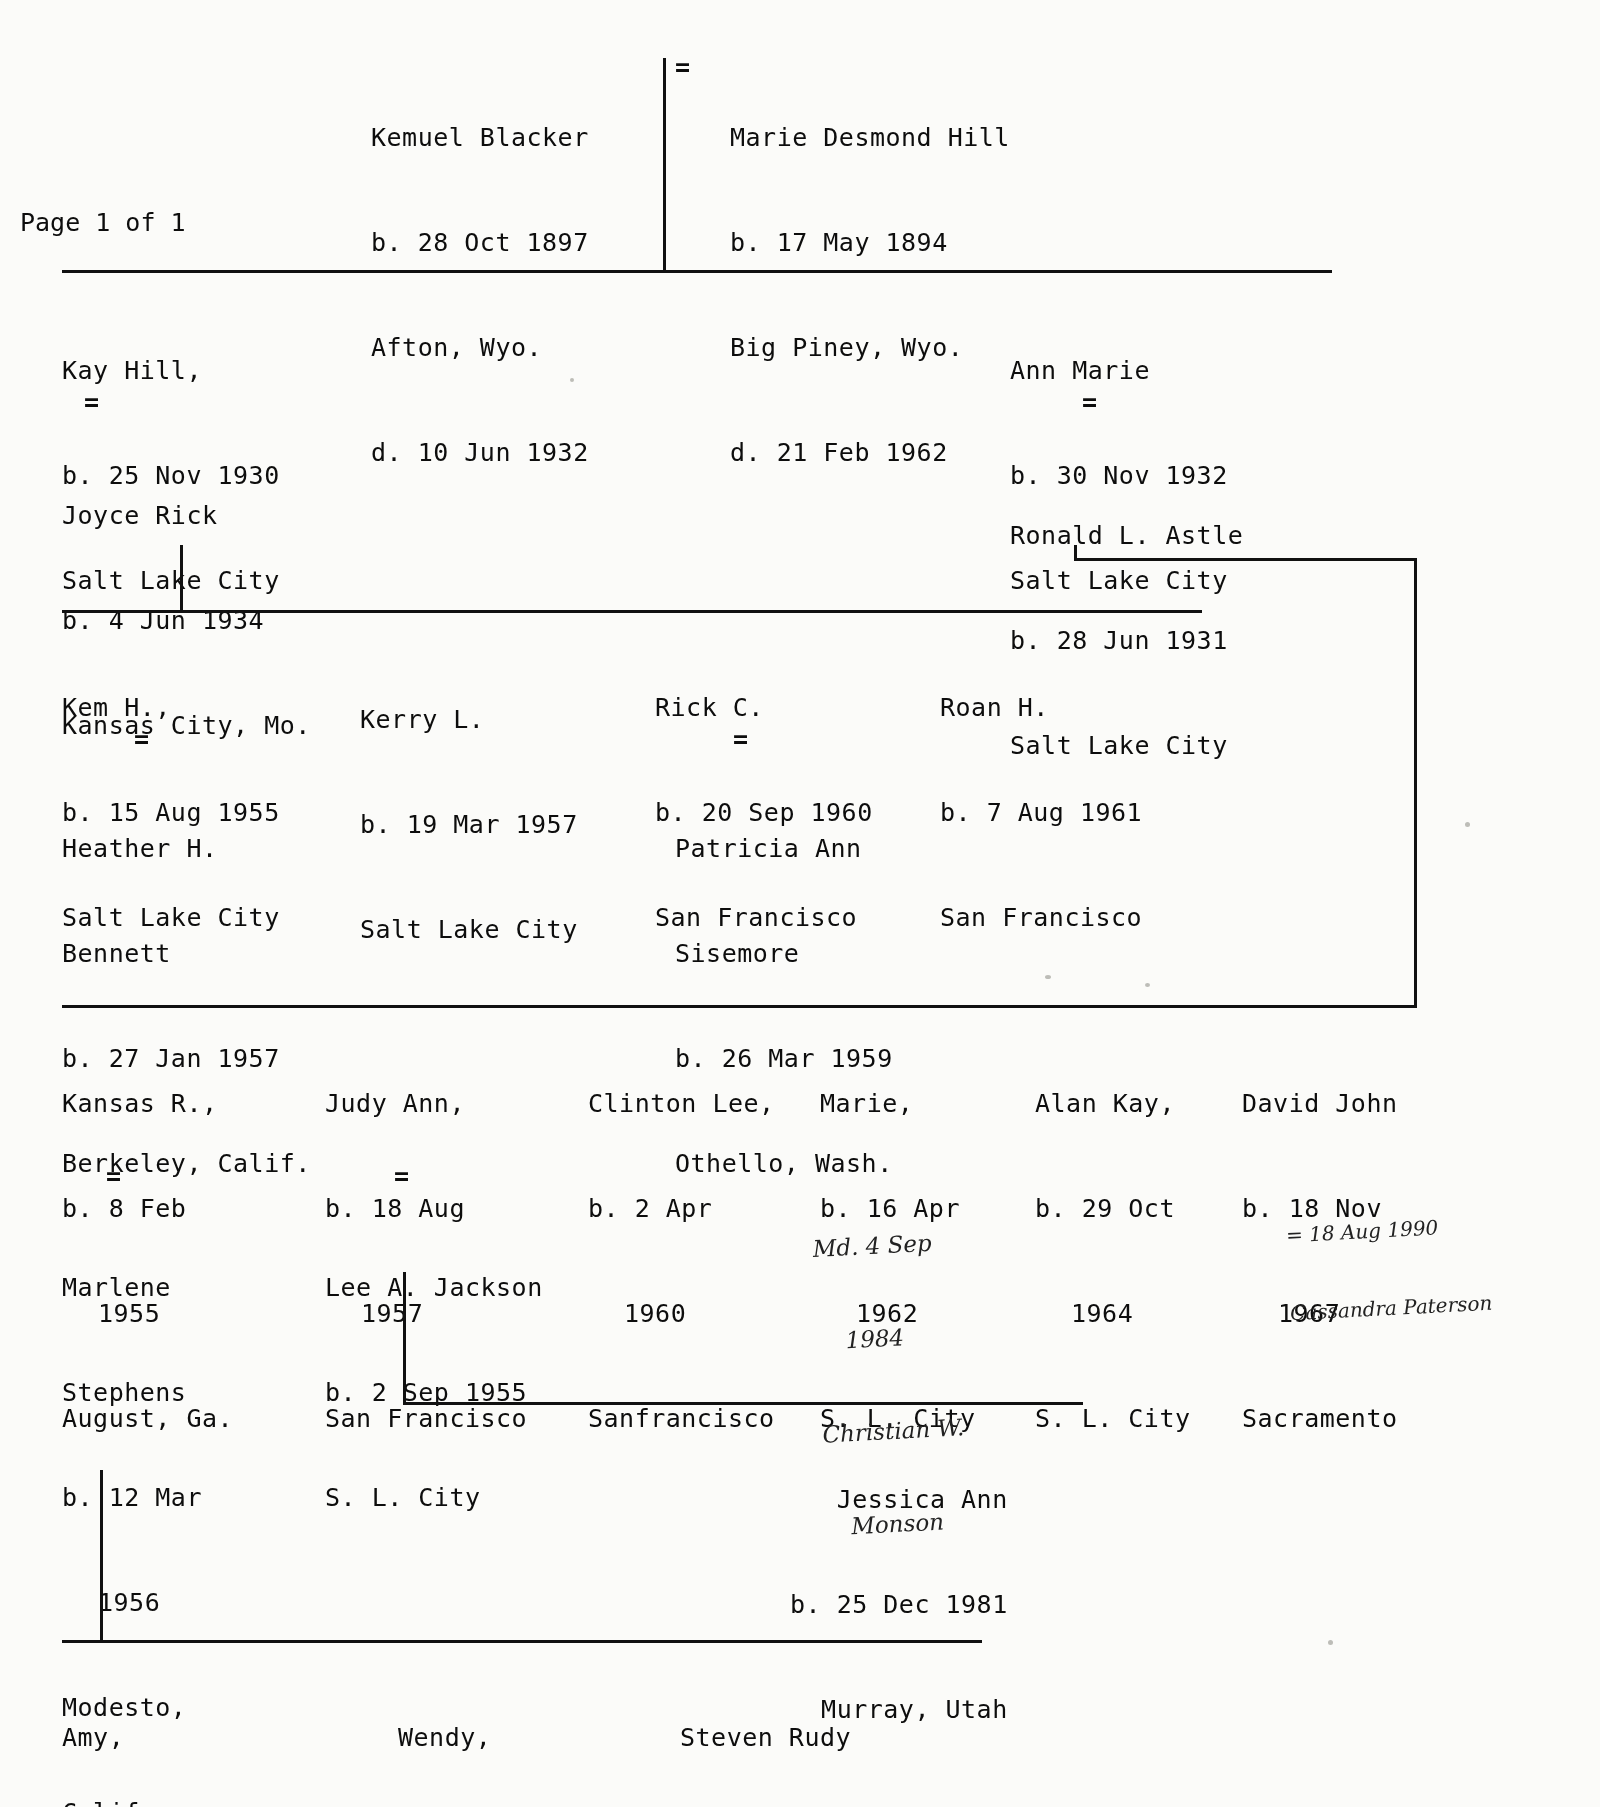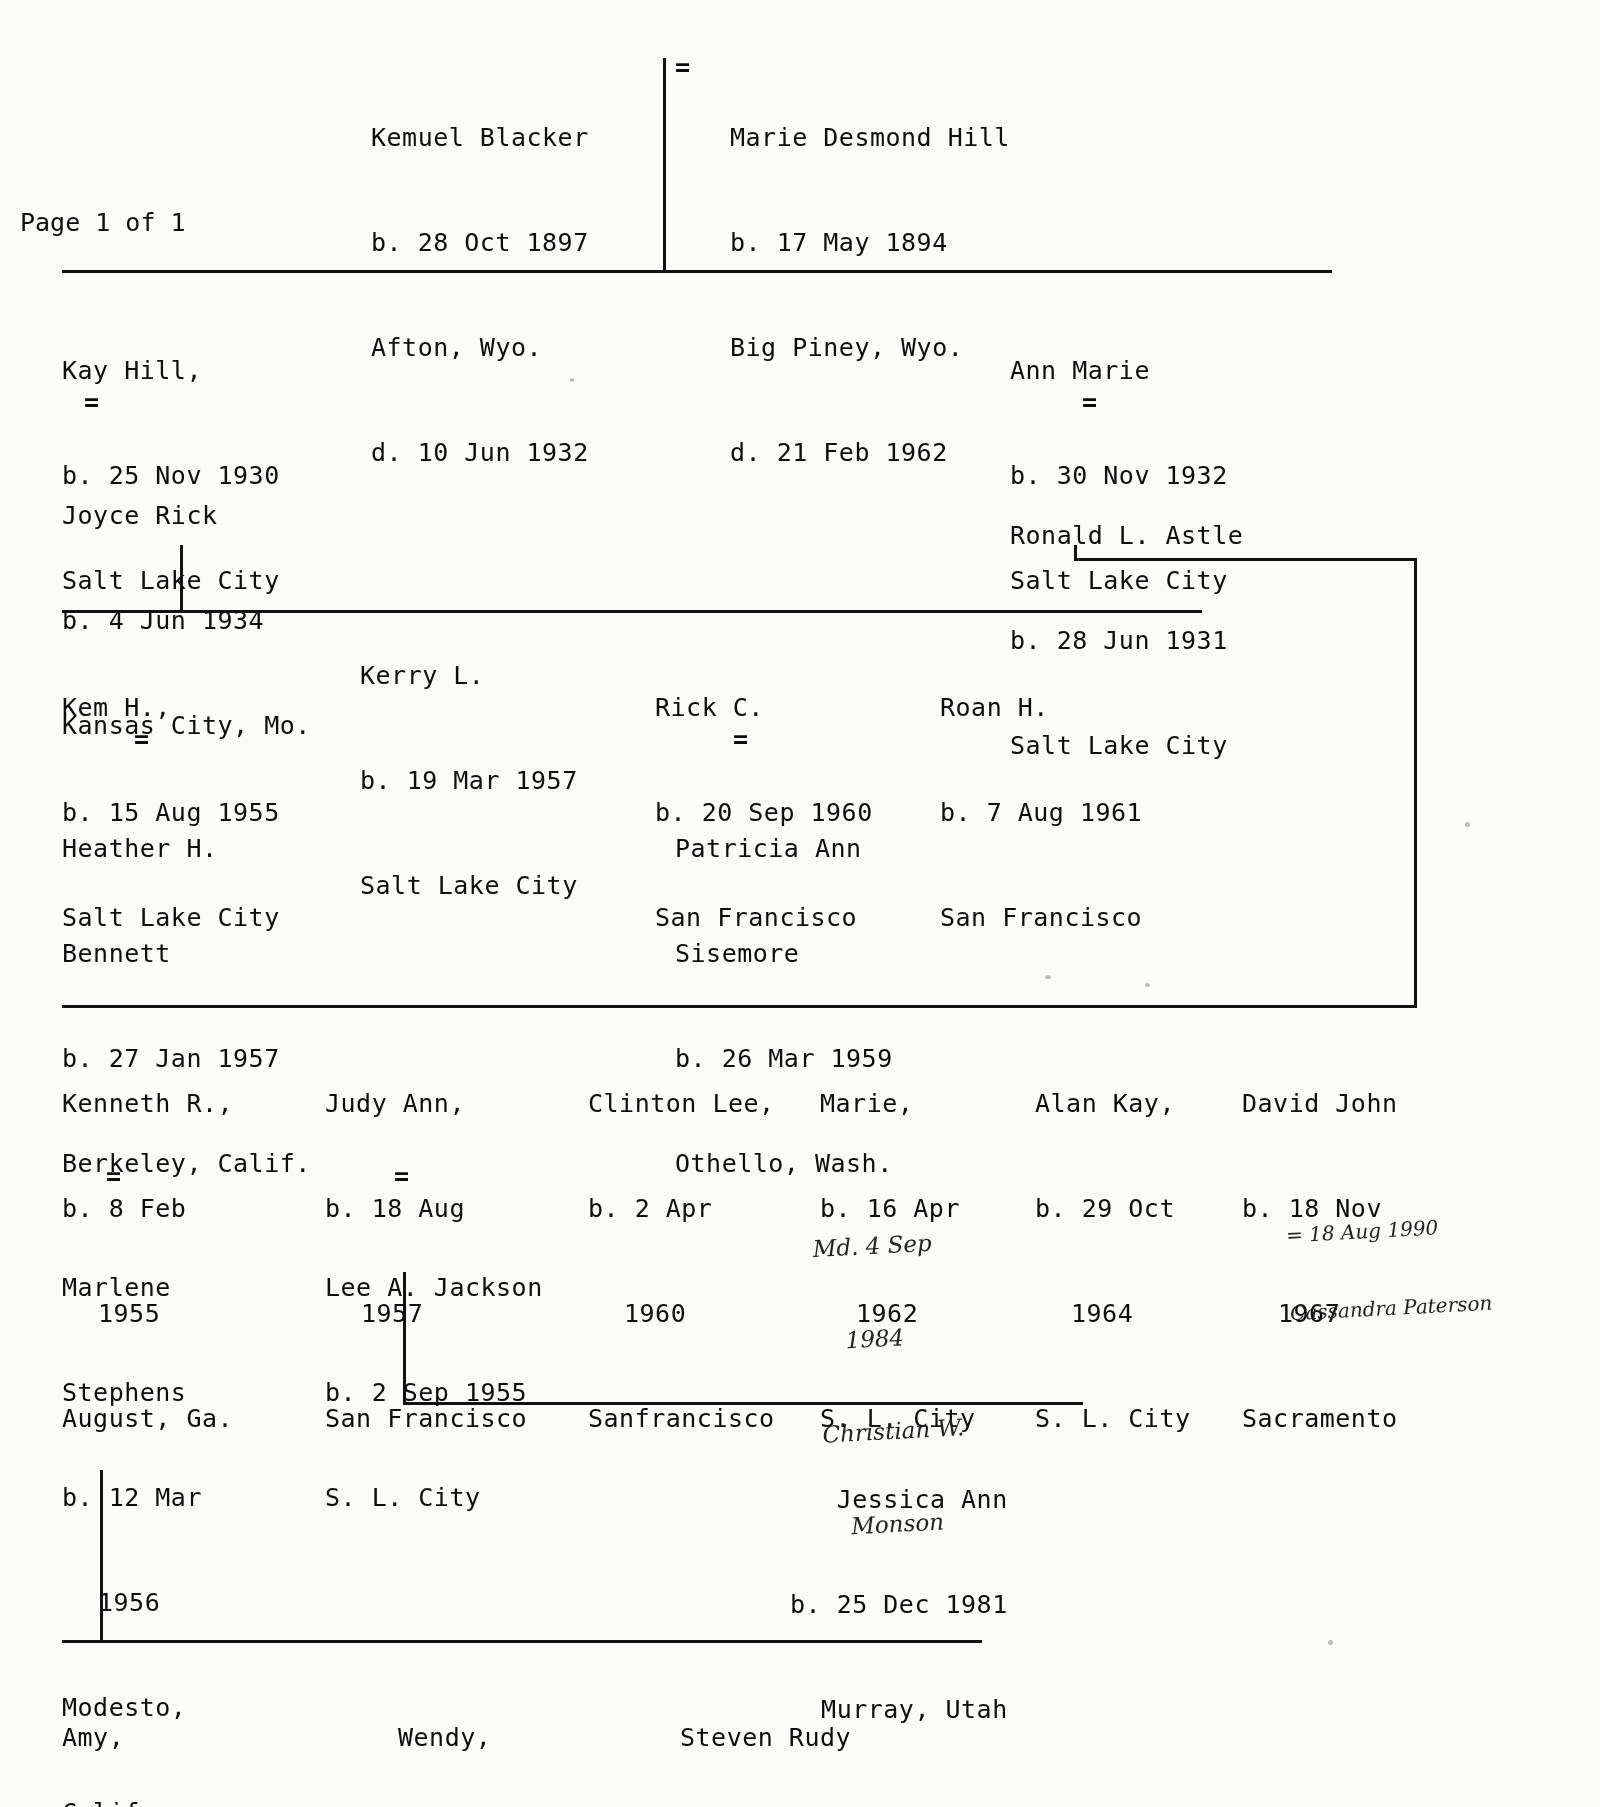--- a/index.html
+++ b/index.html
@@ -128,21 +128,21 @@
     <span class="ln">Salt Lake City</span>
   </div>
   <div class="eq" style="left:134px; top:730px;">=</div>
   <div class="blk" style="left:62px; top:761px;">
     <span class="ln">Heather H.</span>
     <span class="ln">Bennett</span>
     <span class="ln">b. 27 Jan 1957</span>
     <span class="ln">Berkeley, Calif.</span>
   </div>
 
-  <div class="blk" style="left:360px; top:588px;">
+  <div class="blk" style="left:360px; top:632px;">
     <span class="ln">Kerry L.</span>
     <span class="ln">b. 19 Mar 1957</span>
     <span class="ln">Salt Lake City</span>
   </div>
 
   <div class="blk" style="left:655px; top:620px;">
     <span class="ln">Rick C.</span>
     <span class="ln">b. 20 Sep 1960</span>
     <span class="ln">San Francisco</span>
   </div>
@@ -156,21 +156,21 @@
 
   <div class="blk" style="left:940px; top:620px;">
     <span class="ln">Roan H.</span>
     <span class="ln">b. 7 Aug 1961</span>
     <span class="ln">San Francisco</span>
   </div>
 
   <div class="rule" style="left:62px; top:1005px; width:1355px; height:3px;"></div>
 
   <div class="blk" style="left:62px; top:1016px;">
-    <span class="ln">Kenneth R.,</span>
+    <span class="ln">Kansas R.,</span>
     <span class="ln">b. 8 Feb</span>
     <span class="ln" style="padding-left:36px;">1955</span>
     <span class="ln">August, Ga.</span>
   </div>
   <div class="eq" style="left:106px; top:1167px;">=</div>
   <div class="blk" style="left:62px; top:1200px;">
     <span class="ln">Marlene</span>
     <span class="ln">Stephens</span>
     <span class="ln">b. 12 Mar</span>
     <span class="ln" style="padding-left:36px;">1956</span>

